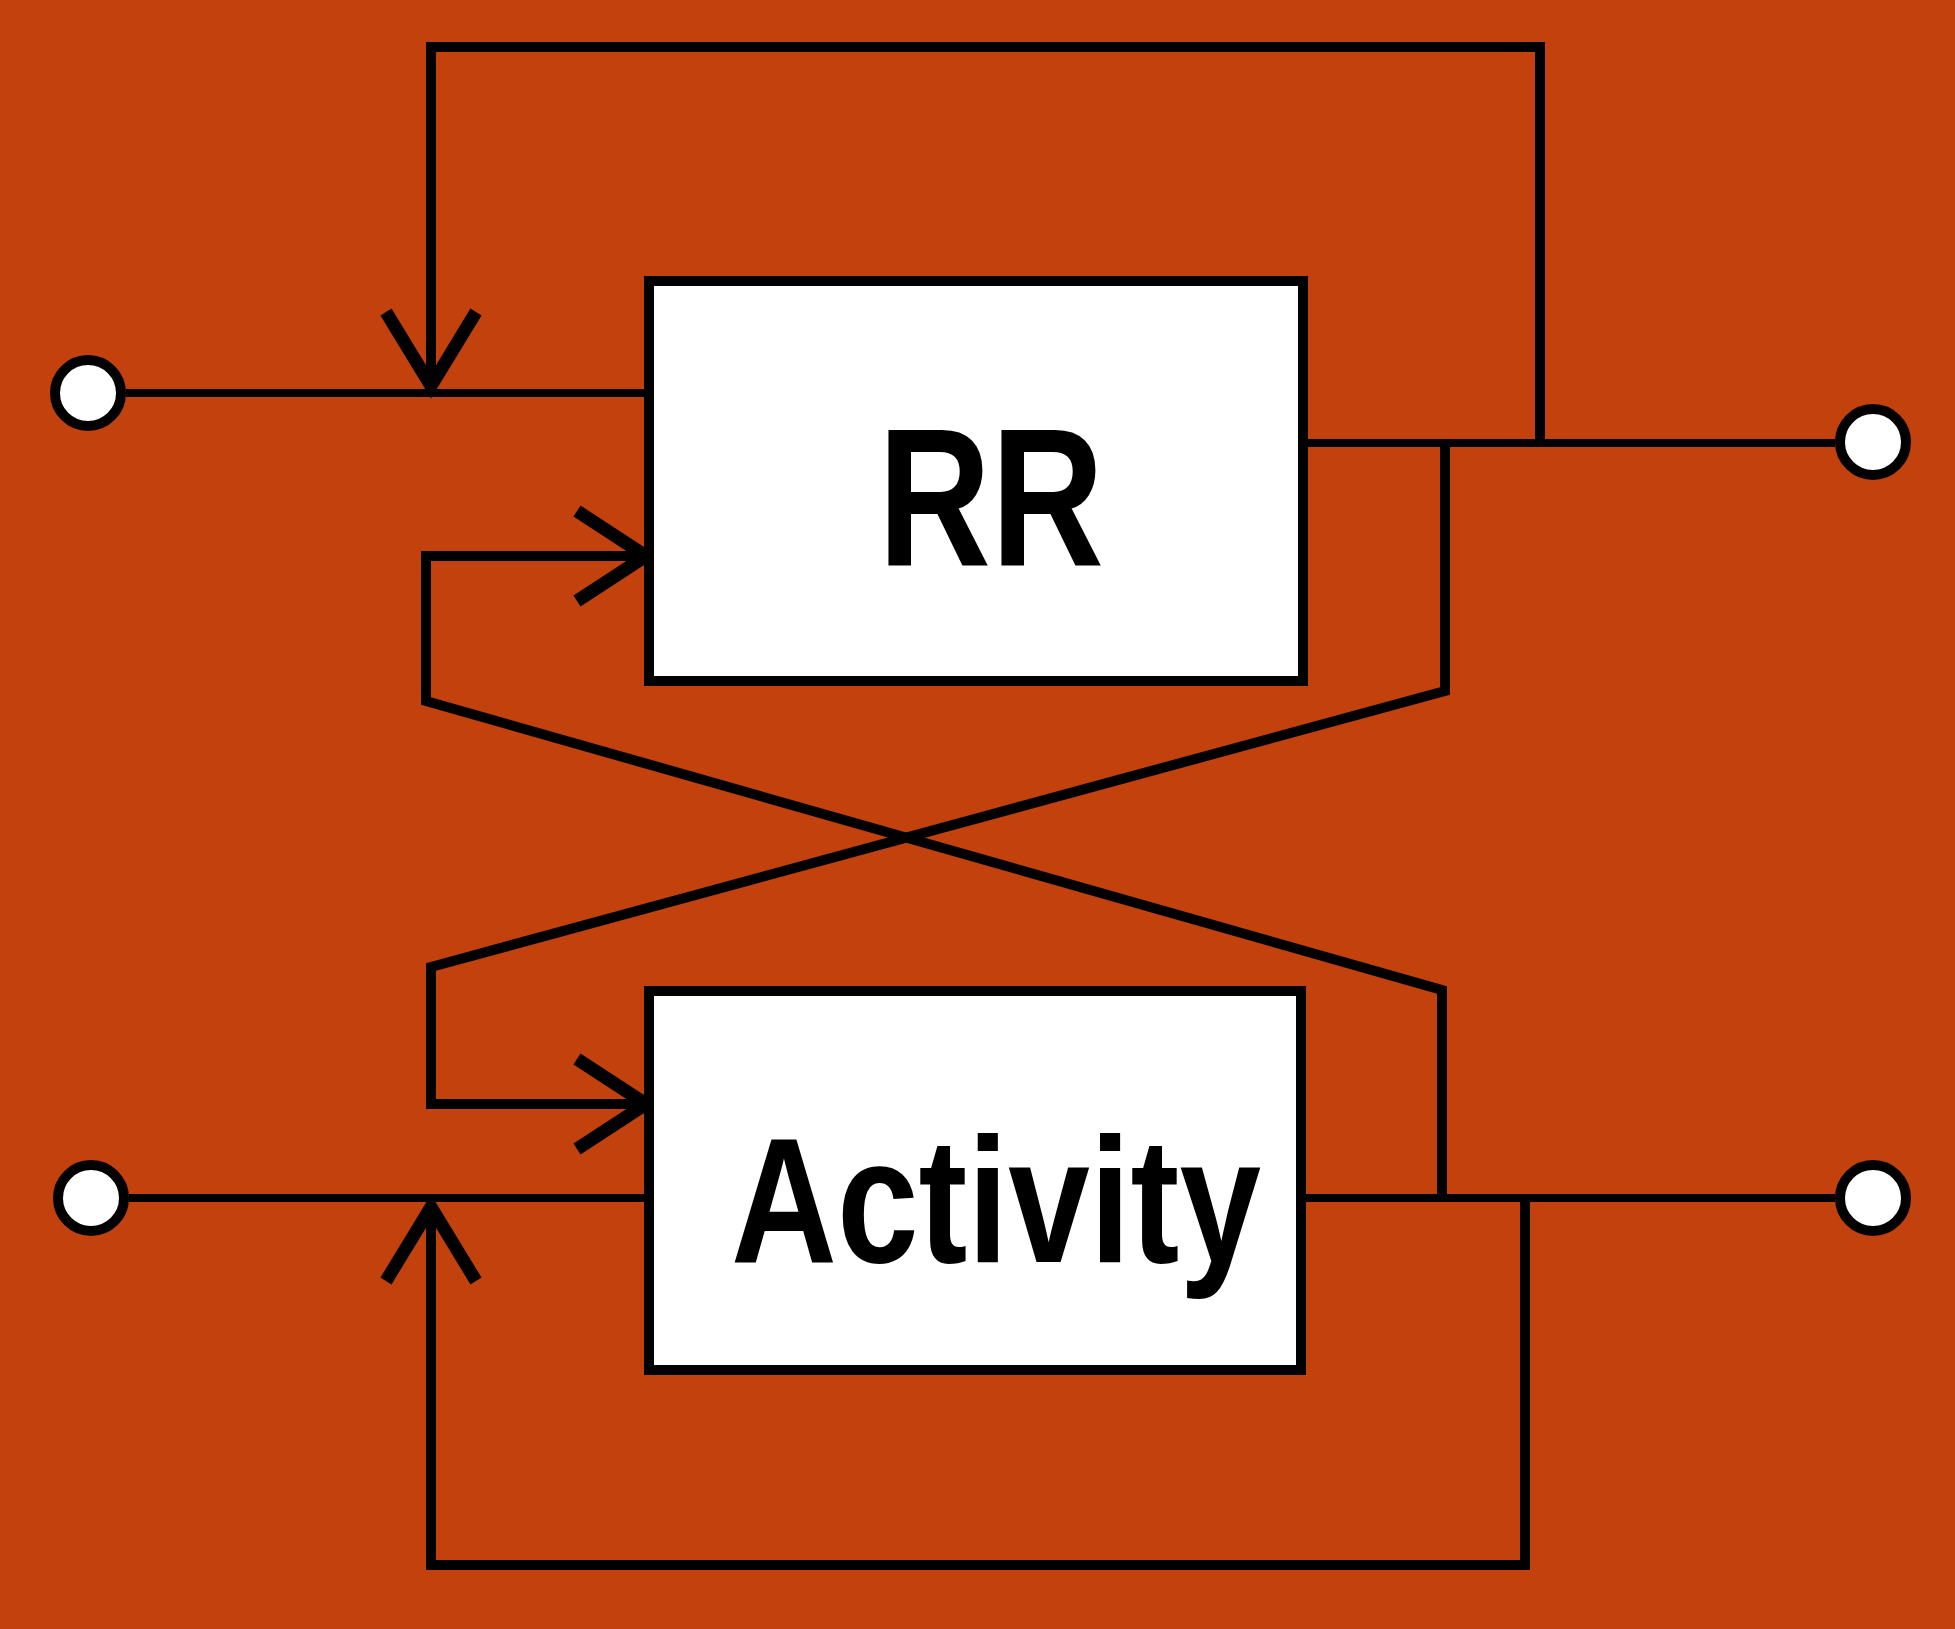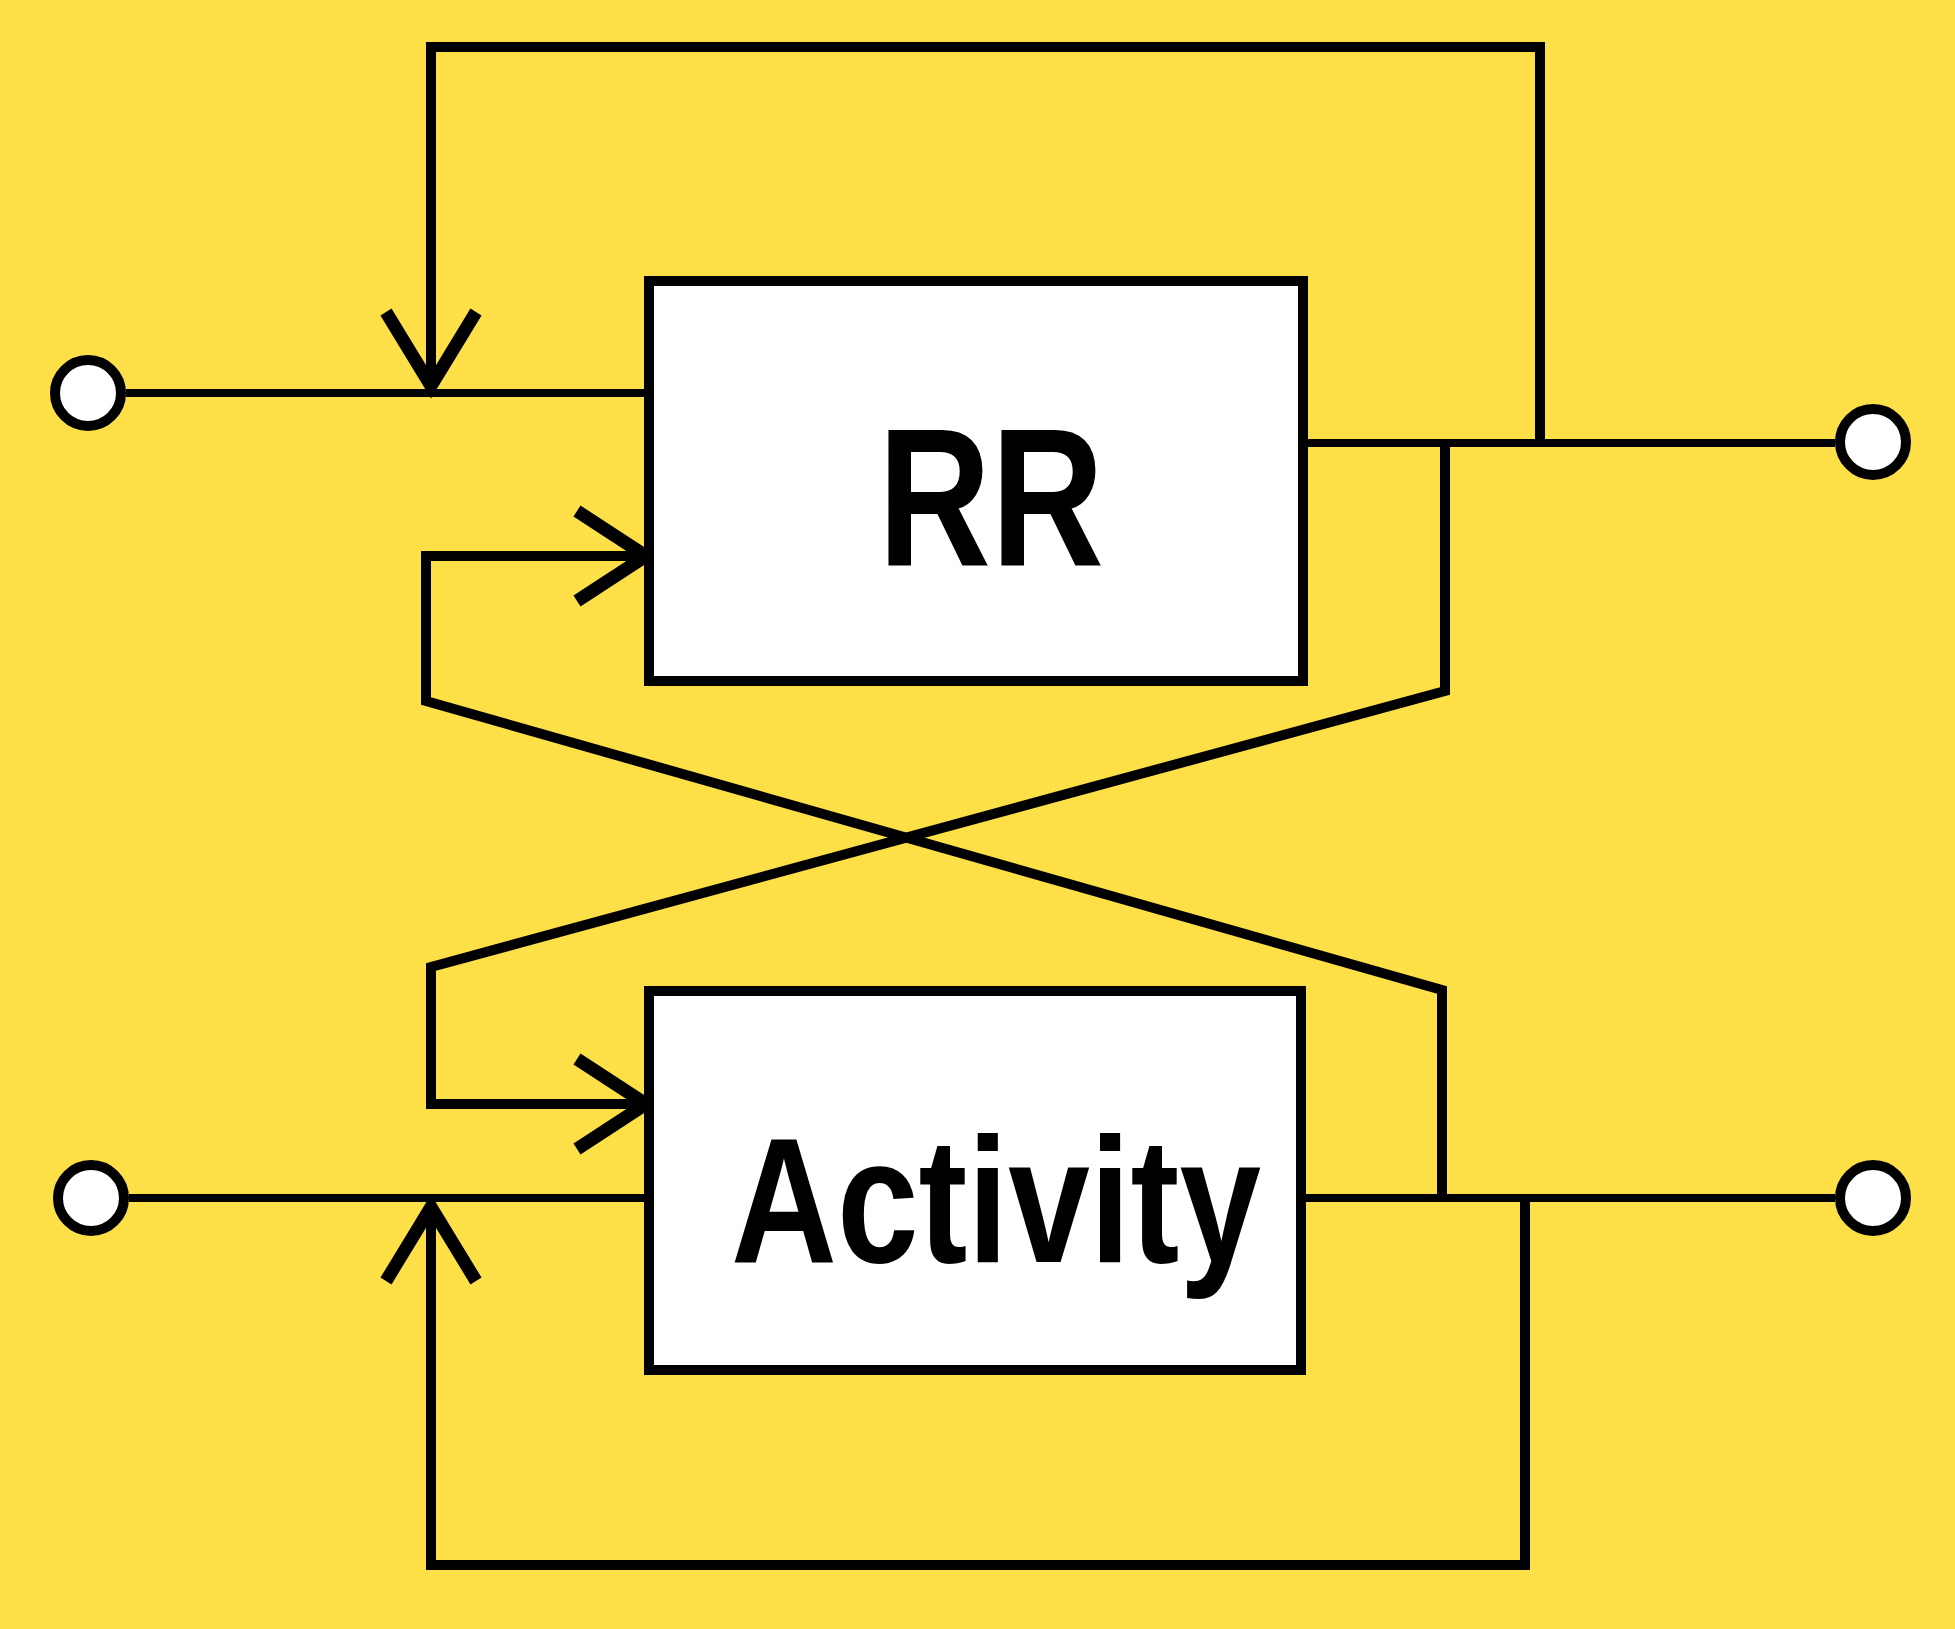--- a/index.html
+++ b/index.html
@@ -4,21 +4,21 @@
 <style>
   html, body {
     margin: 0;
     padding: 0;
     background: #ffffff;
   }
   #stage {
     position: relative;
     width: 1955px;
     height: 1629px;
-    background: #fde047;
+    background: #c2410c;
     font-family: "Liberation Sans", sans-serif;
   }
   #stage svg {
     position: absolute;
     left: 0;
     top: 0;
     width: 100%;
     height: 100%;
   }
   .wire {

